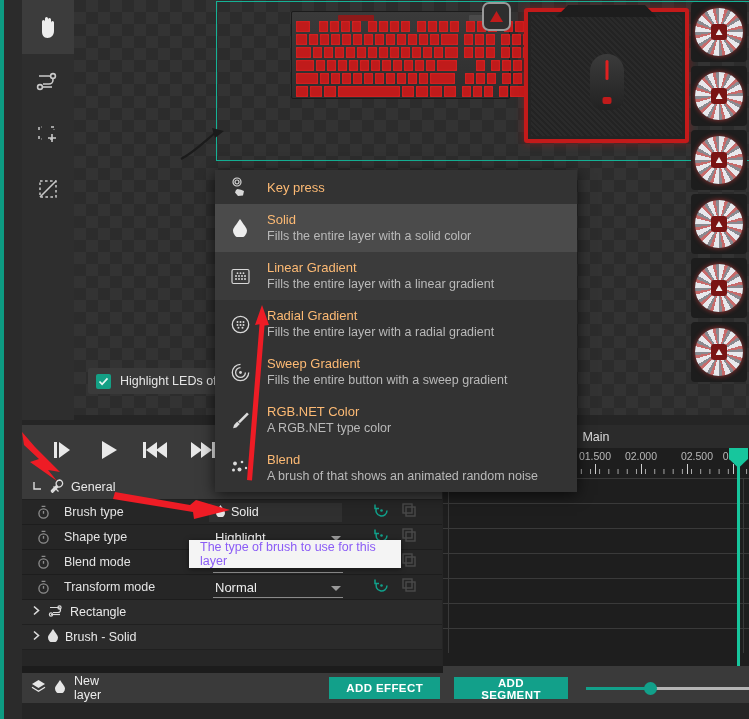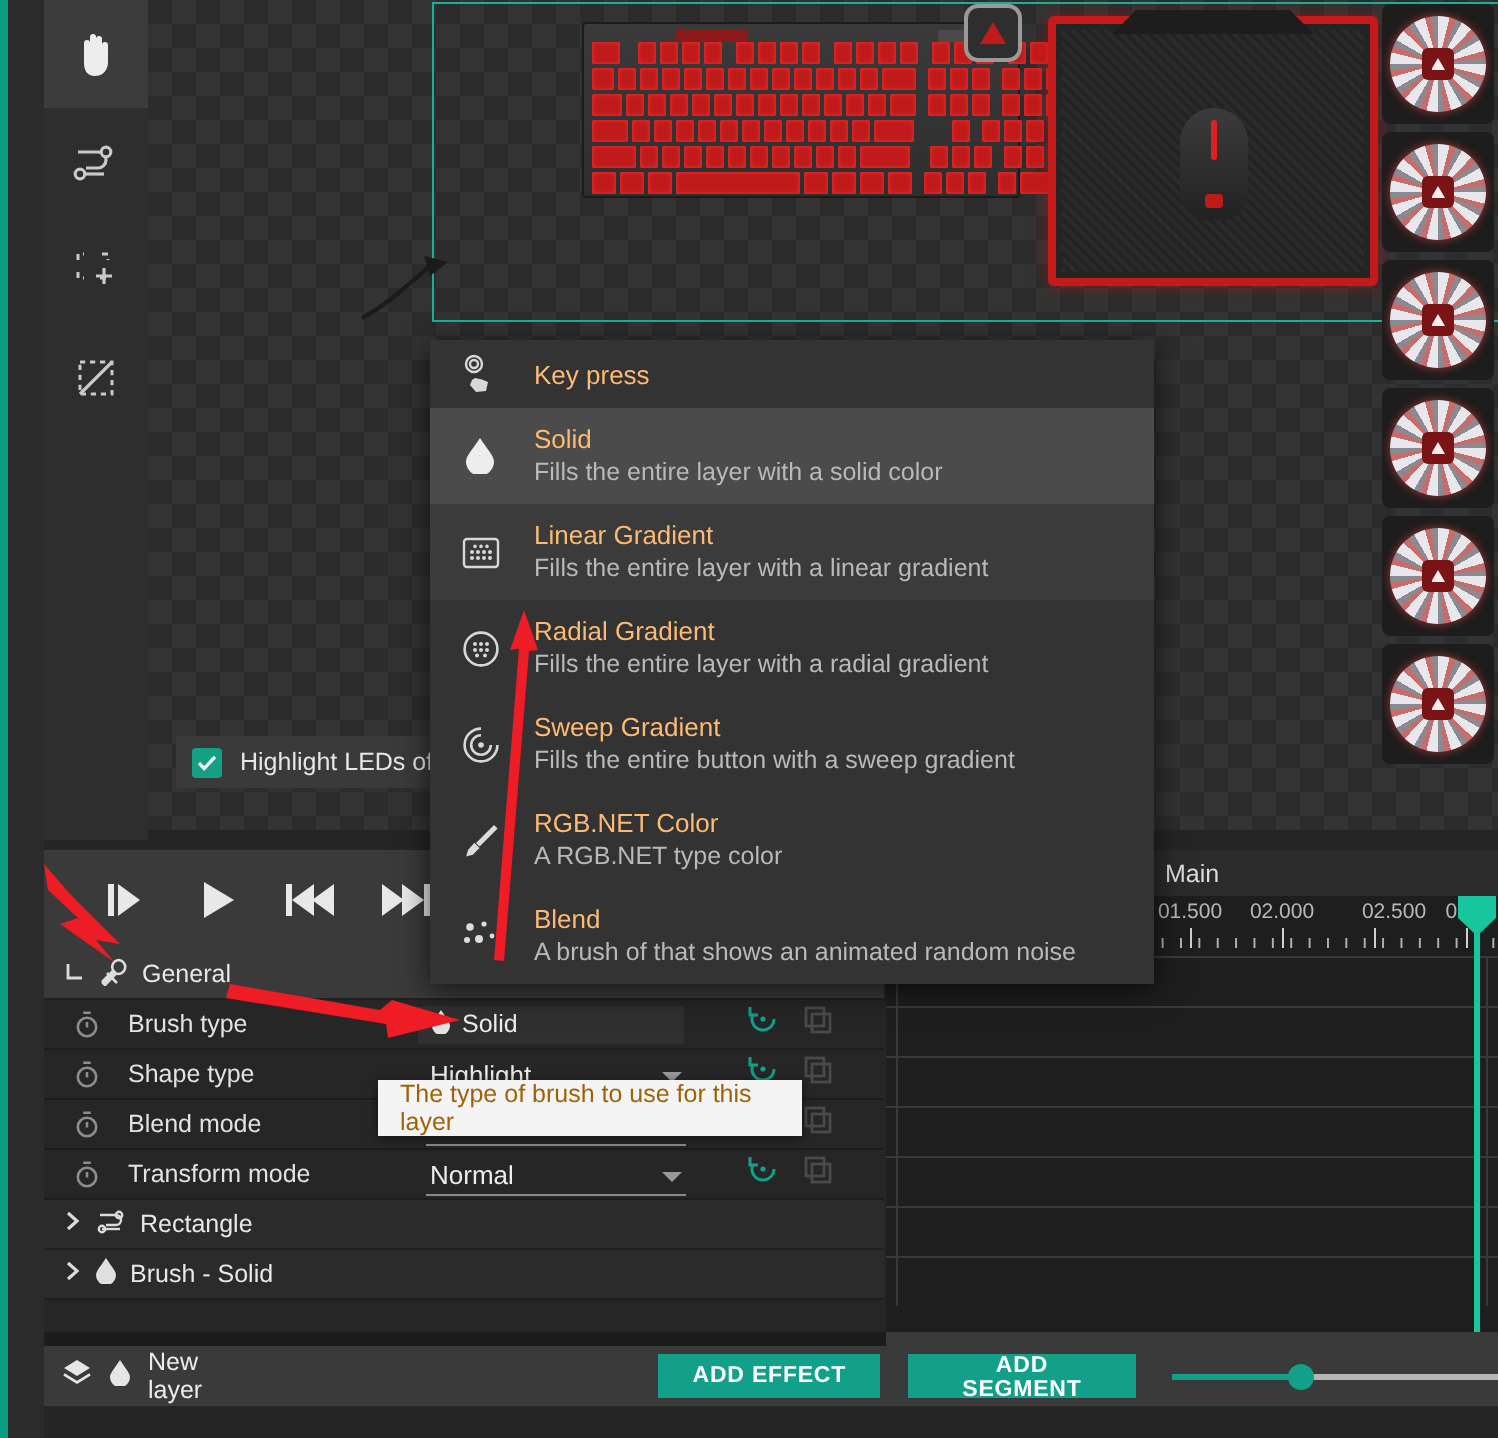--- a/index.html
+++ b/index.html
@@ -308,21 +308,21 @@
   }
   .menu-item.hl { background: #4b4b4b; }
   .menu-item.hl2 { background: #3b3b3b; }
   .mi-icon { width: 22px; display: flex; justify-content: center; flex: 0 0 22px; }
   .mi-title { color: #fdba74; font-size: 13px; line-height: 17px; }
   .mi-desc { color: #b9b9b9; font-size: 12.5px; line-height: 17px; }
 
   
   .tooltip {
     position: absolute; left: 189px; top: 540px; width: 212px; height: 28px;
-    background: #f4f4f4; color: #a16207; font-size: 12.5px;
+    background: #f4f4f4; color: #8b5cf6; font-size: 12.5px;
     display: flex; align-items: center; padding-left: 11px;
     box-shadow: 0 1px 5px rgba(0,0,0,.5); z-index: 60;
   }
 
   
   .arrows { position: absolute; left: 0; top: 0; width: 749px; height: 719px;
             pointer-events: none; z-index: 80; }
 </style>
 </head>
 <body>

